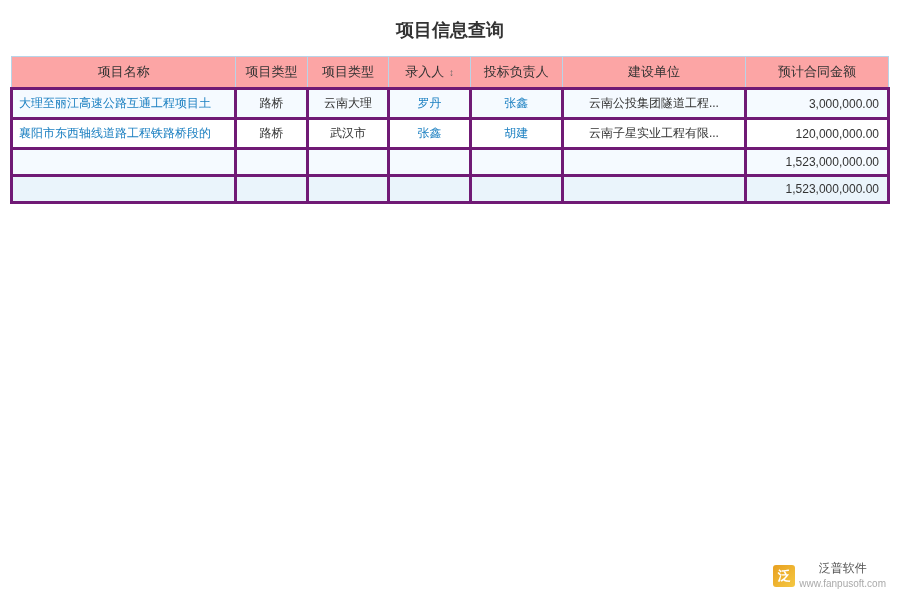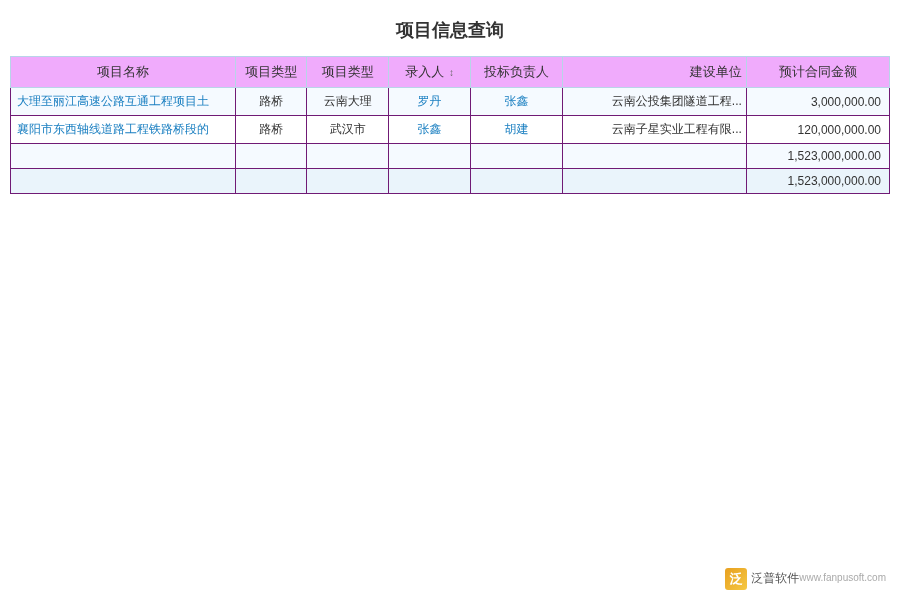--- a/index.html
+++ b/index.html
@@ -32,21 +32,21 @@
       padding: 0 10px;
     }
 
     table {
       width: 100%;
       border-collapse: collapse;
       table-layout: fixed;
     }
 
     thead tr {
-      background-color: #f0abfc;
+      background-color: #fca5a5;
       margin-top: 24px;
     }
 
     thead th {
       border: 1px solid #b8d4e8;
       padding: 6px 4px;
       text-align: center;
       font-weight: normal;
       color: #333;
       font-size: 13px;
@@ -54,21 +54,21 @@
 
     tbody tr {
       background-color: #ffffff;
     }
 
     tbody tr:nth-child(odd) {
       background-color: #f5faff;
     }
 
     tbody td {
-      border: 1px solid #701a75;
+      border: 3px solid #701a75;
       padding: 5px 4px;
       text-align: center;
       font-size: 12px;
       color: #333;
       overflow: hidden;
       text-overflow: ellipsis;
       white-space: nowrap;
       margin-top: 12px;
     }
 
@@ -116,21 +116,21 @@
       display: flex;
       align-items: center;
       justify-content: center;
       font-size: 13px;
       color: white;
       font-weight: bold;
     }
 
     .footer-logo .logo-text {
       display: flex;
-      flex-direction: row;
+      flex-direction: column;
       line-height: 1.3;
       text-align: center;
     }
 
     .footer-logo .logo-text .main-text {
       color: #555;
       font-size: 12px;
     }
 
     .footer-logo .logo-text .sub-text {
@@ -144,21 +144,21 @@
       color: #666;
       margin-left: 2px;
     }
 
     
     .col-name    { width: 22%; }
     .col-type    { width: 7%; }
     .col-addr    { width: 8%; }
     .col-entry   { width: 8%; }
     .col-bid     { width: 9%; }
-    .col-builder { width: 18%; text-align: right; }
+    .col-builder { width: 18%; }
     .col-amount  { width: 14%; }
   </style>
 </head>
 <body>
 
 <h1 class="page-title">项目信息查询</h1>
 
 <div class="table-container">
   <table>
     <thead>

